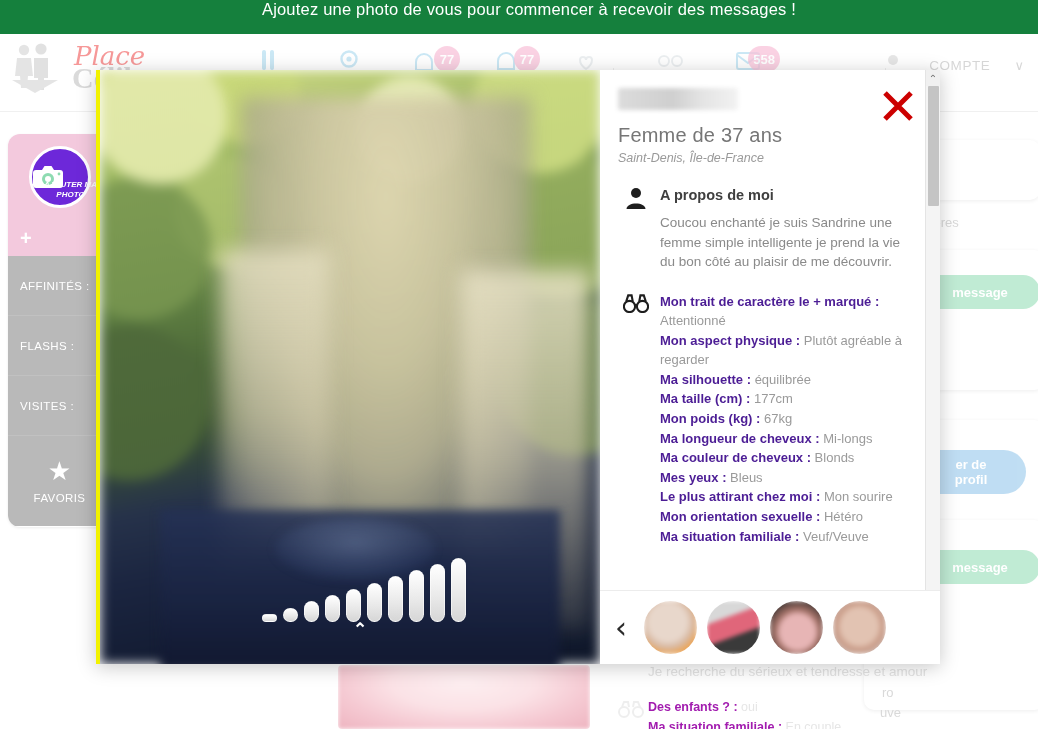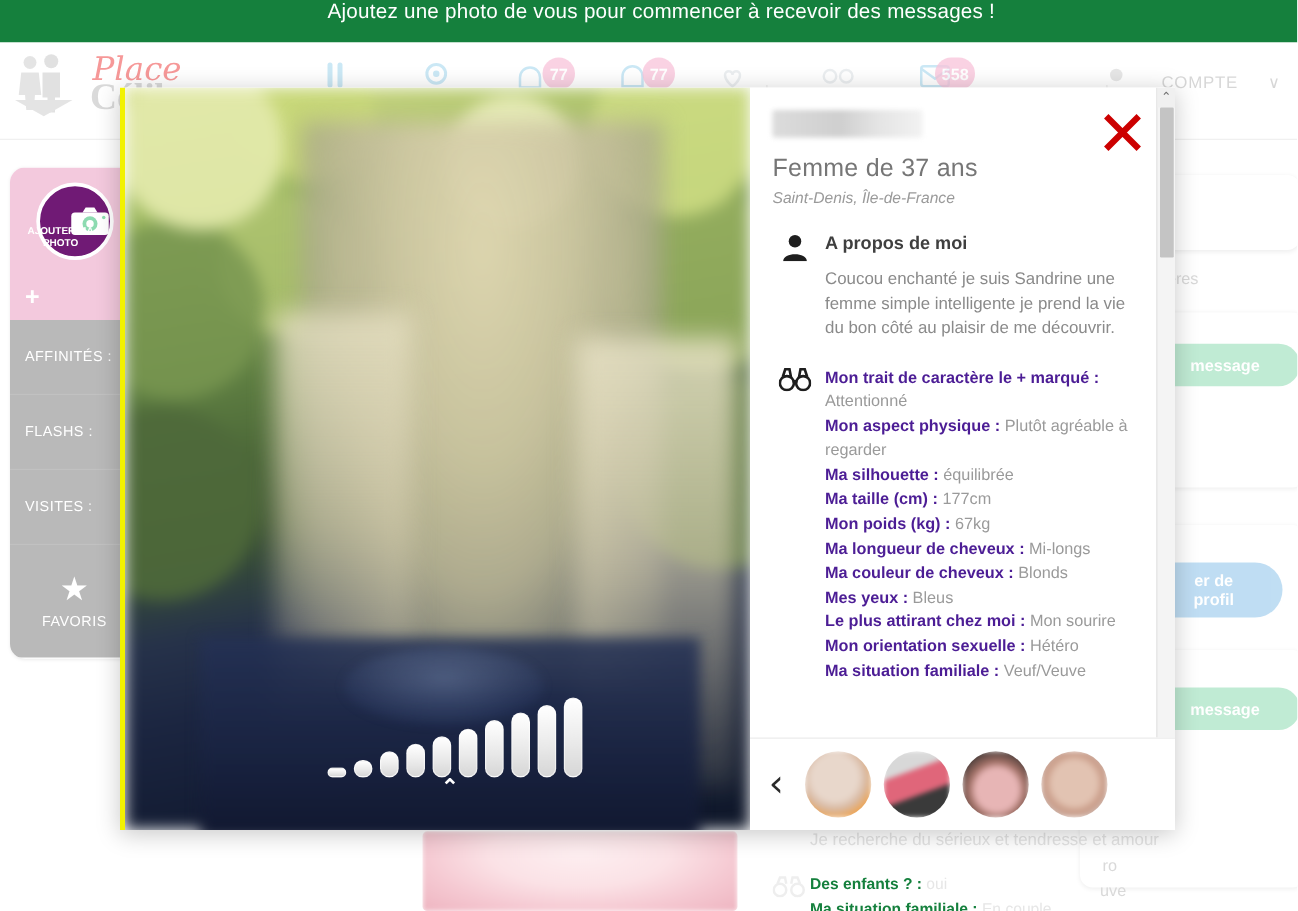--- a/index.html
+++ b/index.html
@@ -76,22 +76,22 @@
     border-radius: 12px; overflow: hidden;
     box-shadow: 0 1px 3px rgba(0,0,0,.08);
   }
   .lp-photo {
     height: 122px; background: #f3c9dd;
     display: flex; flex-direction: column; align-items: center;
     padding-top: 12px; position: relative;
   }
   .addphoto-circle {
     width: 62px; height: 62px; border-radius: 50%;
-    background: #701a75; border: 3px solid #ffffff;
-    display: flex; flex-direction: column; align-items: flex-end; justify-content: center;
+    background: #6d28d9; border: 3px solid #ffffff;
+    display: flex; flex-direction: column; align-items: flex-start; justify-content: center; font-style: italic;
   }
   .addphoto-txt {
     position: absolute; top: 46px; width: 78px; text-align: center;
     color: #ffffff; font-size: 8px; font-weight: bold; line-height: 10px;
   }
   .plus-sign {
     position: absolute; left: 12px; bottom: 6px;
     color: #ffffff; font-size: 20px; font-weight: bold;
   }
   .lp-stats { background: #b9b9b9; }
@@ -132,21 +132,21 @@
   }
   .bg-photo-inner {
     width: 100%; height: 100%;
     background:
       radial-gradient(ellipse at 50% 28%, #fdeef0 0%, #fbe2e6 40%, #f5c9d2 70%, #eeb4c0 100%);
     filter: blur(2px);
   }
   .bg-attr {
     position: absolute; font-size: 12.5px; white-space: nowrap;
   }
-  .bg-attr b { color: #15803d; margin-top: 44px; }
+  .bg-attr b { color: #a21caf; margin-top: 44px; }
   .bg-attr span { color: #e6e6e6; }
   .bg-binoc { position: absolute; opacity: .16; }
 
   
   .modal {
     position: absolute; left: 96px; top: 70px; width: 844px; height: 594px;
     background: #ffffff; box-shadow: 0 3px 18px rgba(0,0,0,.22);
     overflow: hidden;
   }
   .modal-accent {

